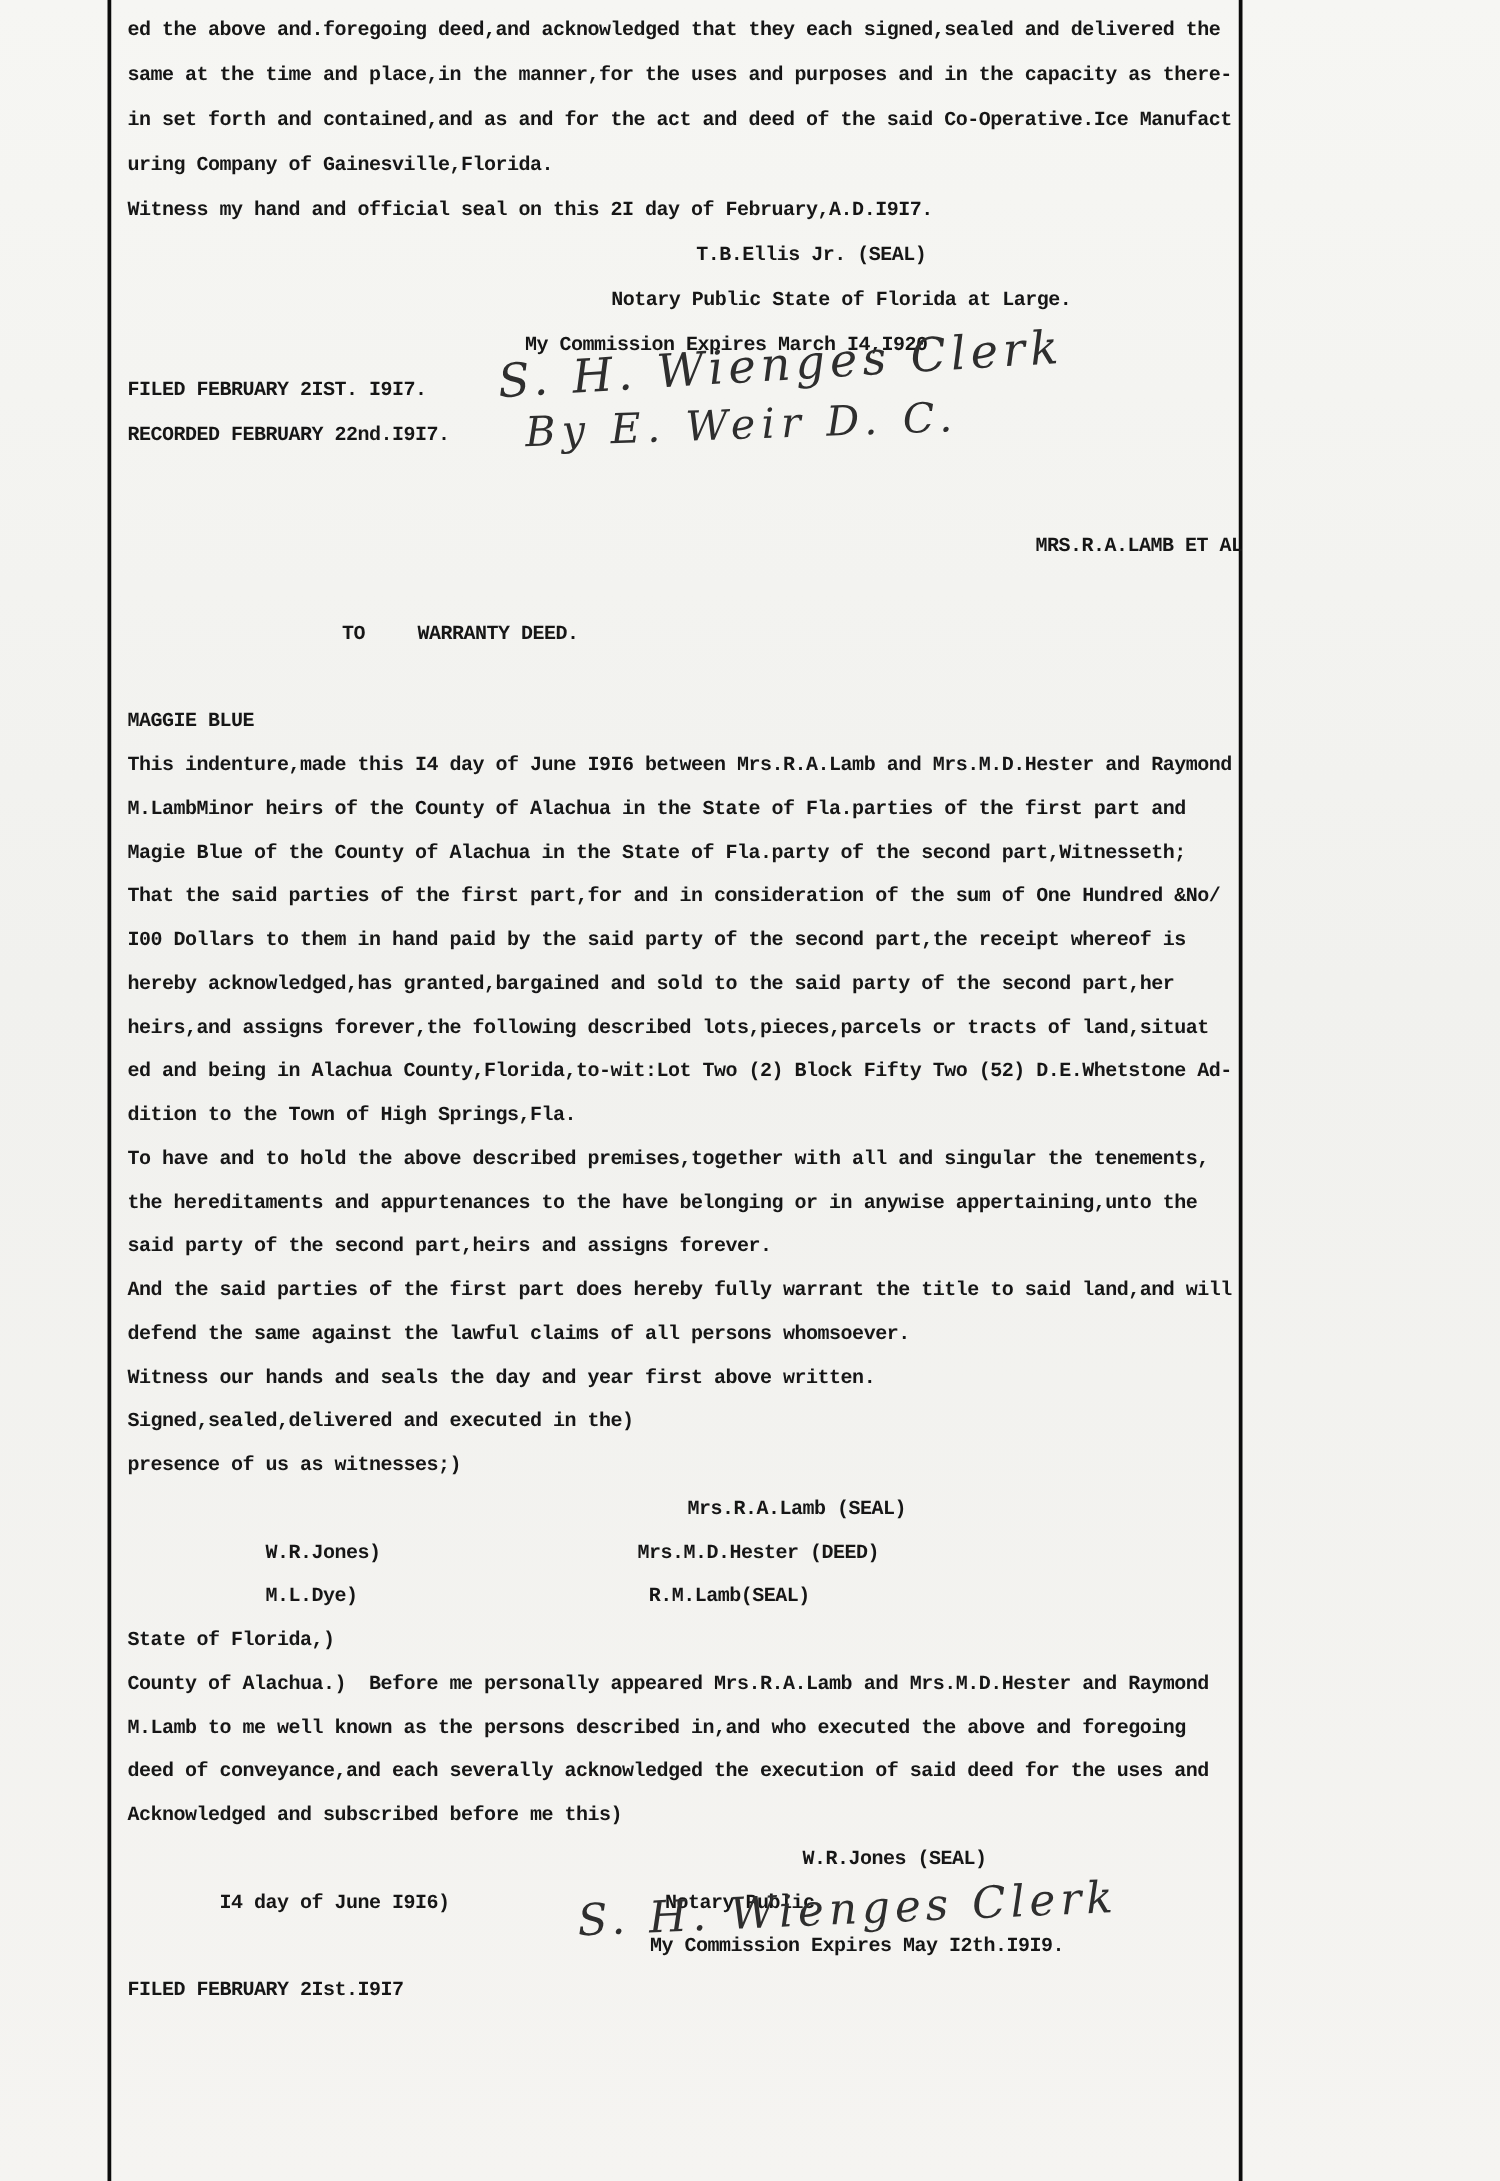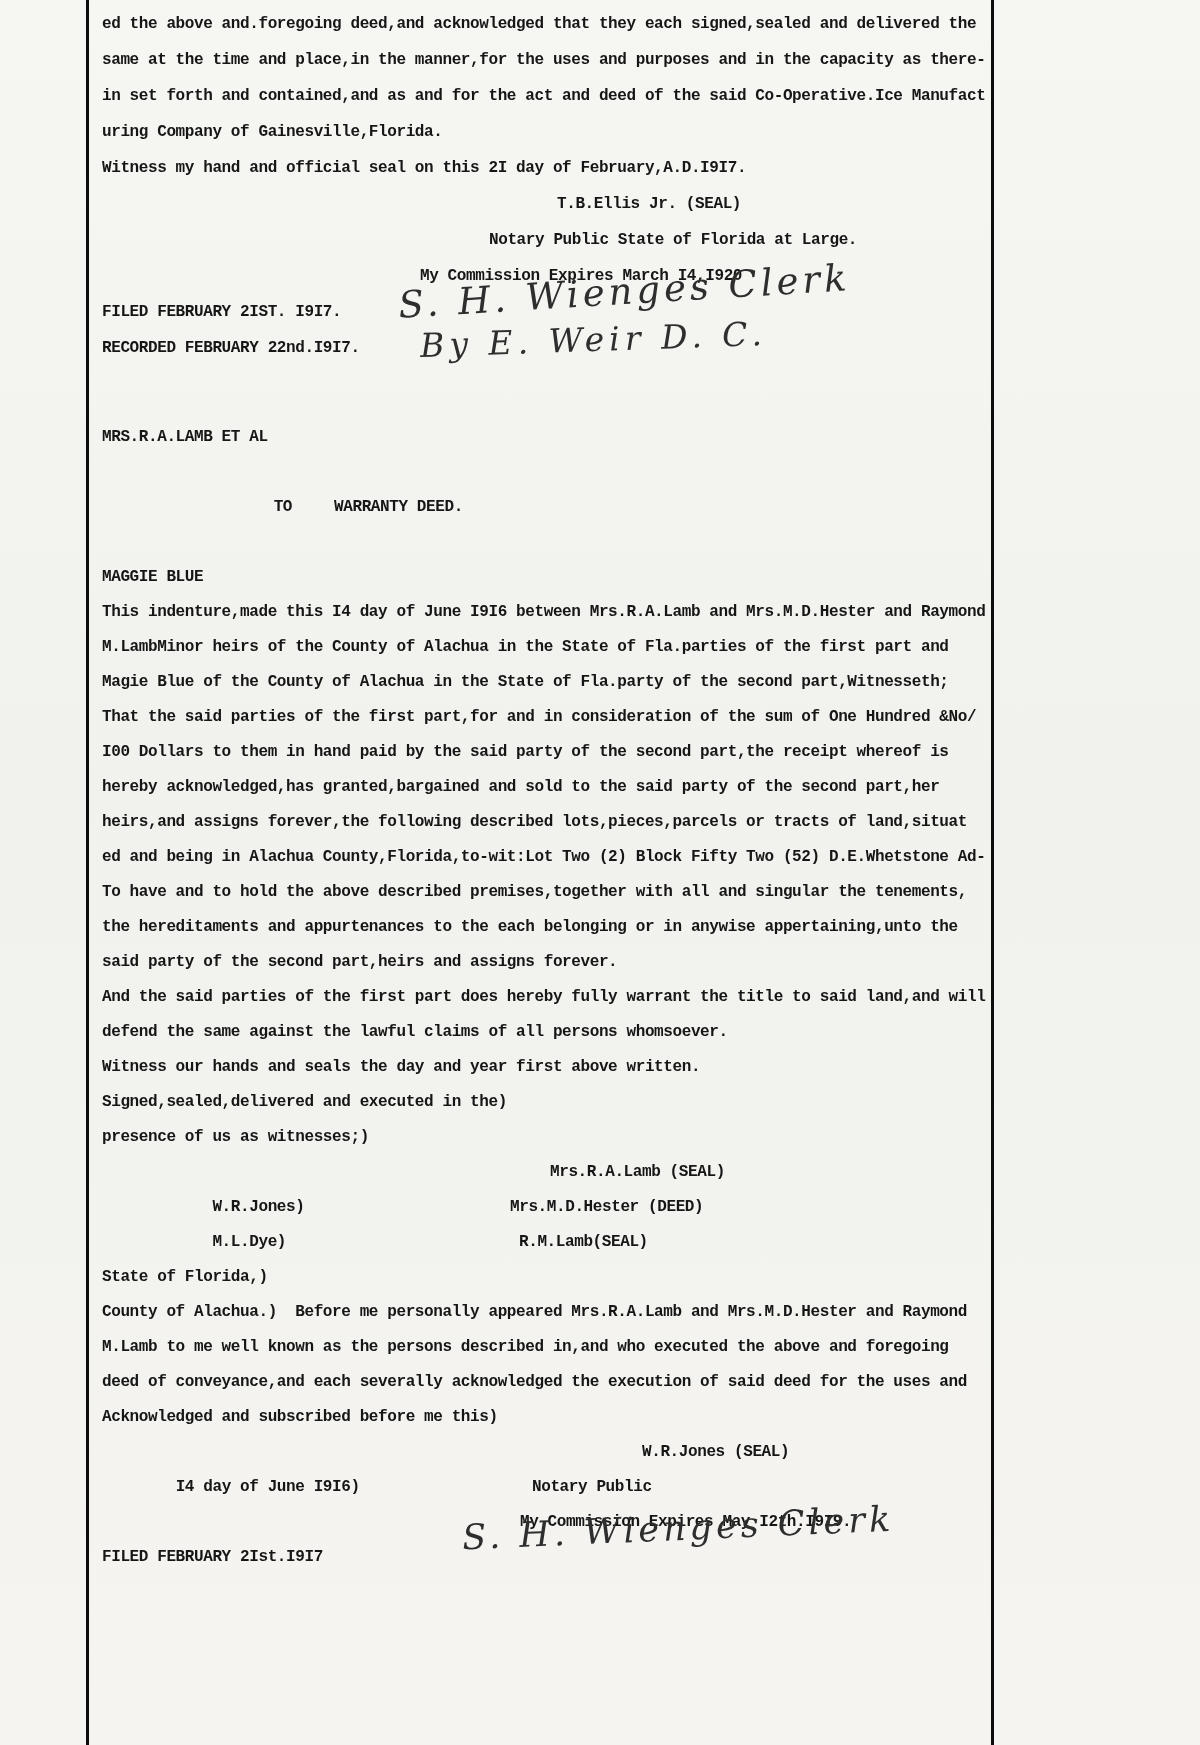--- a/index.html
+++ b/index.html
@@ -21,21 +21,21 @@
     position:absolute; left:102px; top:6px; width:892px;
     font-size:16px; font-weight:600; letter-spacing:-0.4px;
   }
   .tline { line-height:36px; white-space:pre; }
   .deed .tline { line-height:35px; }
 
   .indent-notary1 { margin-left:455px; }
   .indent-notary2 { margin-left:387px; }
   .indent-notary3 { margin-left:318px; }
 
-  .caption { margin-top:54px; }
+  .caption { margin-top:54px;text-align:right; }
   .caption-to-row .to-label { margin-left:98px; }
   .caption-to-row .instrument { margin-left:42px; }
 
   .sig-row { position:relative; height:35px; }
   .sig-row .right { position:absolute; top:0; }
   .sig-rows > div:nth-of-type(1) .right { left:448px; }
   .sig-rows > div:nth-of-type(2) .right { left:408px; }
   .sig-rows > div:nth-of-type(3) .right { left:417px; }
 
   .ack-date-row { position:relative; height:35px; }
@@ -101,24 +101,25 @@
           <div class="tline">That the said parties of the first part,for and in consideration of the sum of One Hundred &amp;No/</div>
 
           <div class="tline">I00 Dollars to them in hand paid by the said party of the second part,the receipt whereof is</div>
 
           <div class="tline">hereby acknowledged,has granted,bargained and sold to the said party of the second part,her</div>
 
           <div class="tline">heirs,and assigns forever,the following described lots,pieces,parcels or tracts of land,situat</div>
 
           <div class="tline">ed and being in Alachua County,Florida,to-wit:Lot Two (2) Block Fifty Two (52) D.E.Whetstone Ad-</div>
 
+          <div class="tline">dition to the Town of High Springs,Fla.</div>
 
           <div class="tline">To have and to hold the above described premises,together with all and singular the tenements,</div>
 
-          <div class="tline">the hereditaments and appurtenances to the each belonging or in anywise appertaining,unto the</div>
+          <div class="tline">the hereditaments and appurtenances to the have belonging or in anywise appertaining,unto the</div>
 
           <div class="tline">said party of the second part,heirs and assigns forever.</div>
 
           <div class="tline">And the said parties of the first part does hereby fully warrant the title to said land,and will</div>
 
           <div class="tline">defend the same against the lawful claims of all persons whomsoever.</div>
 
           <div class="tline">Witness our hands and seals the day and year first above written.</div>
 
           <div class="tline">Signed,sealed,delivered and executed in the)</div>

